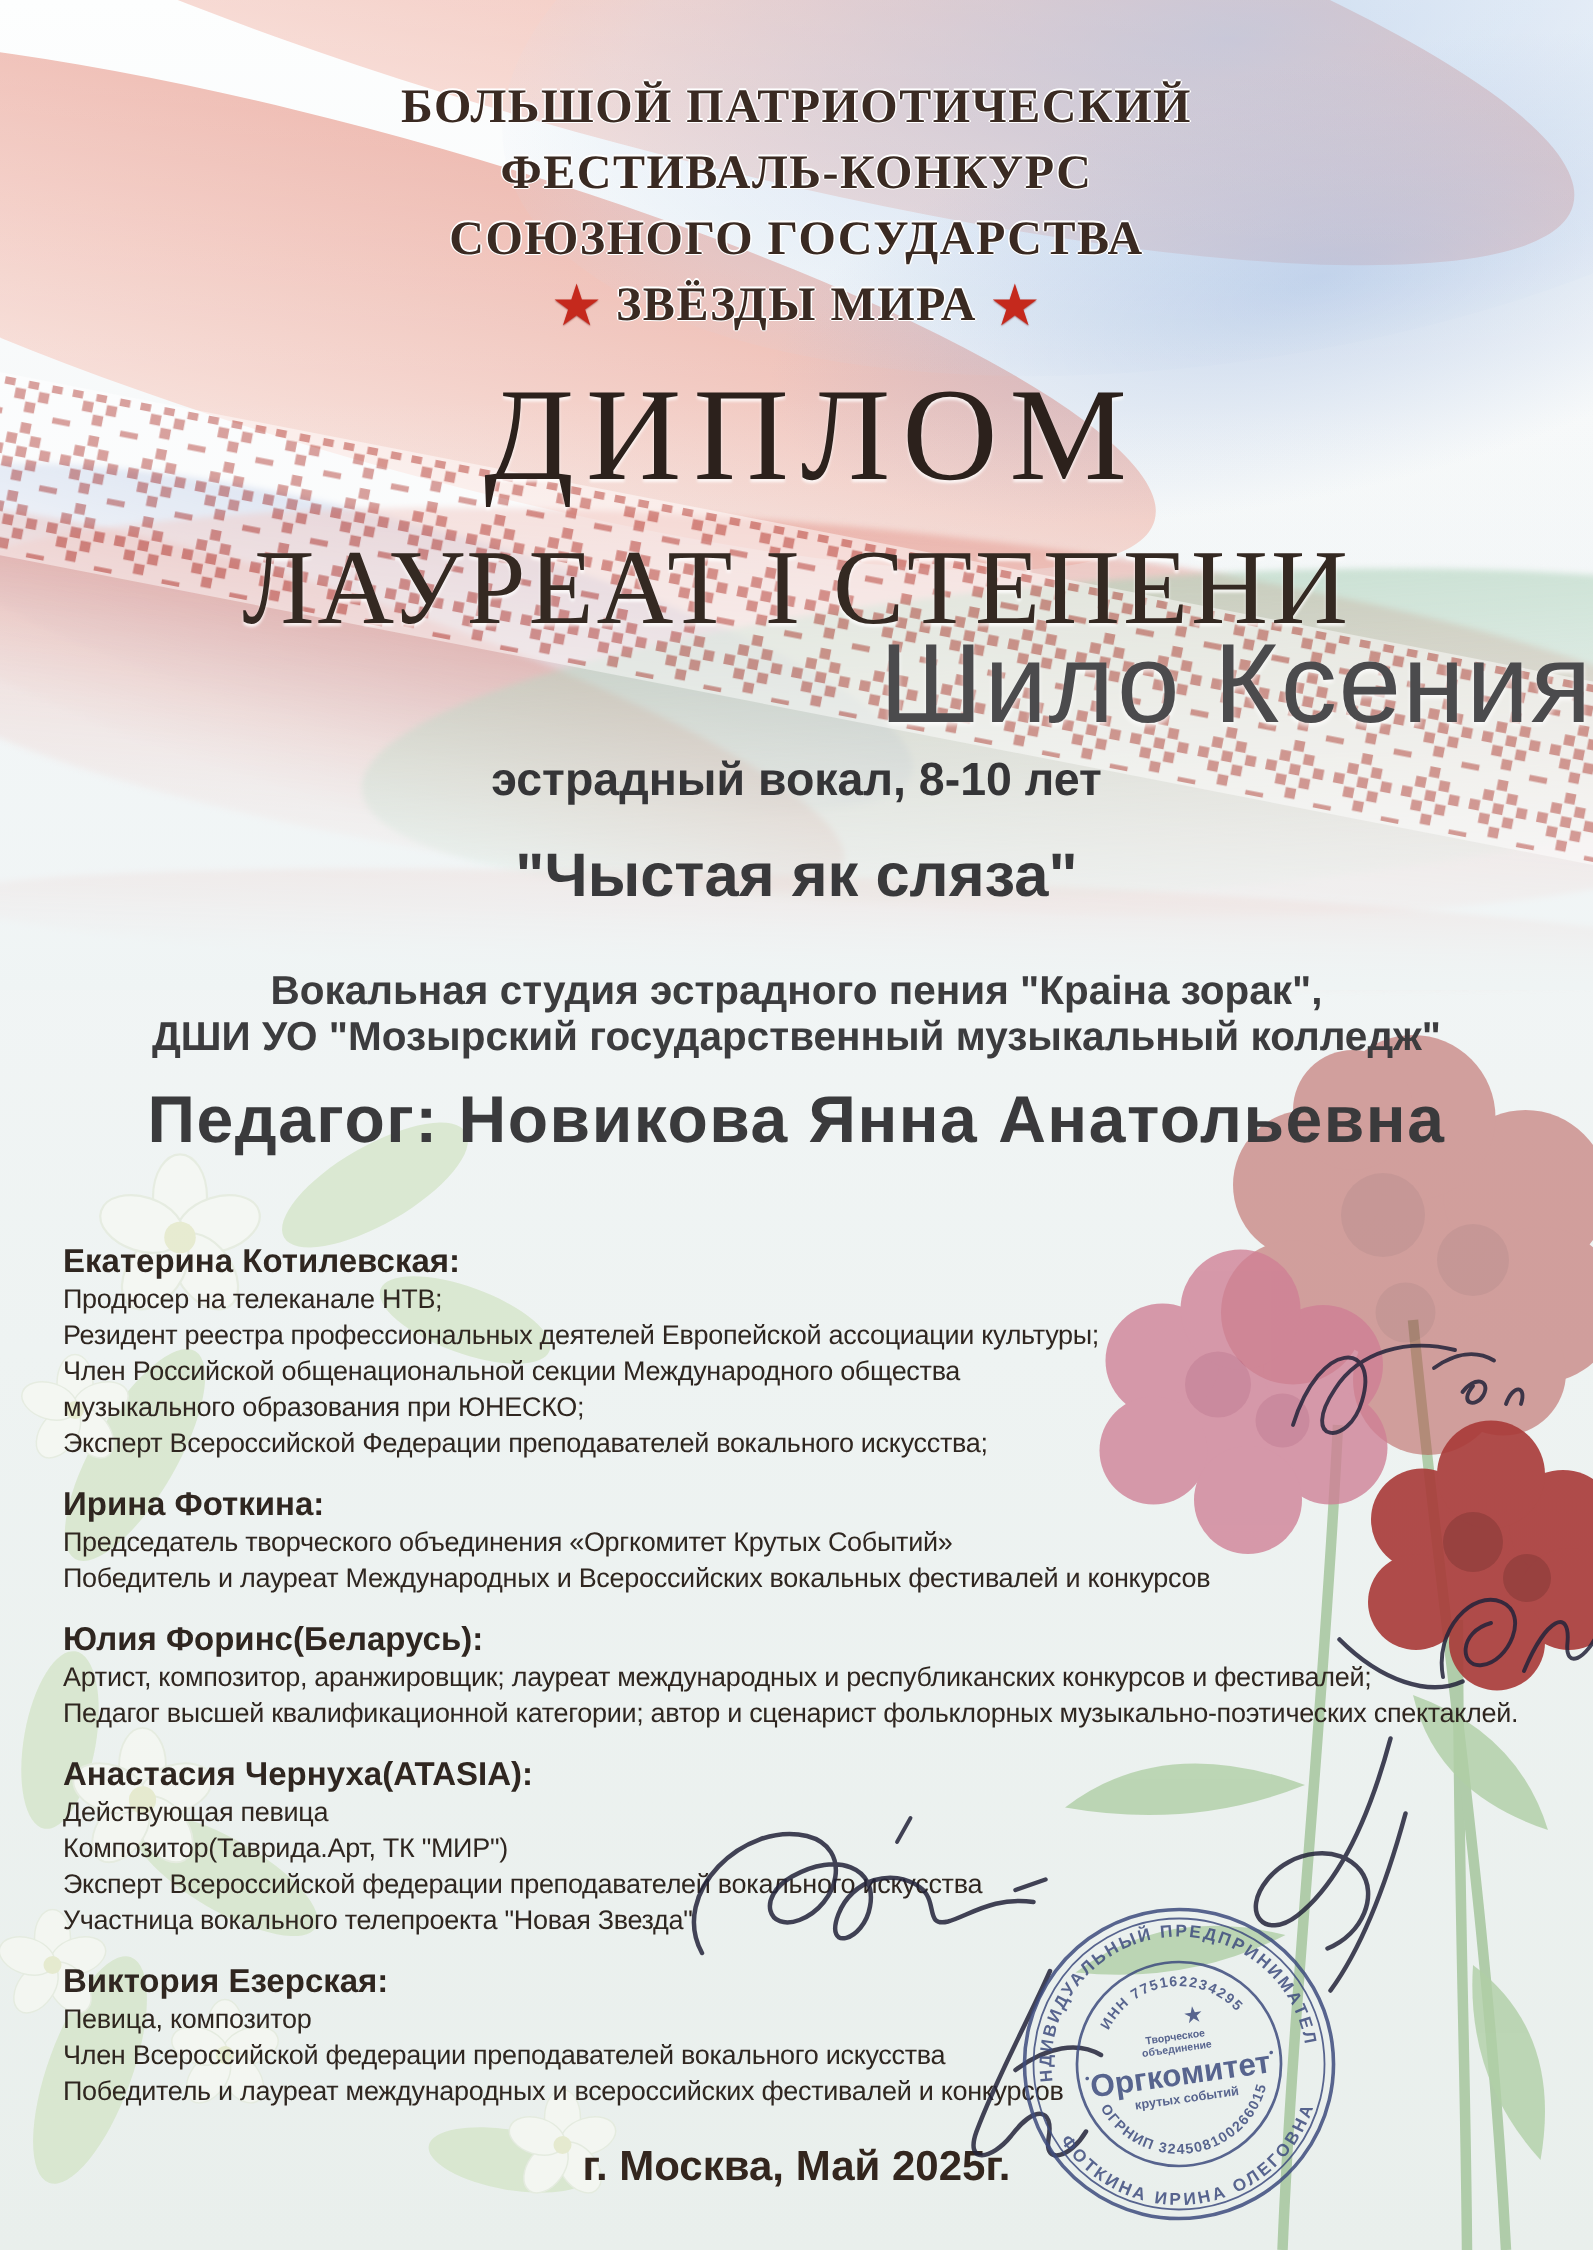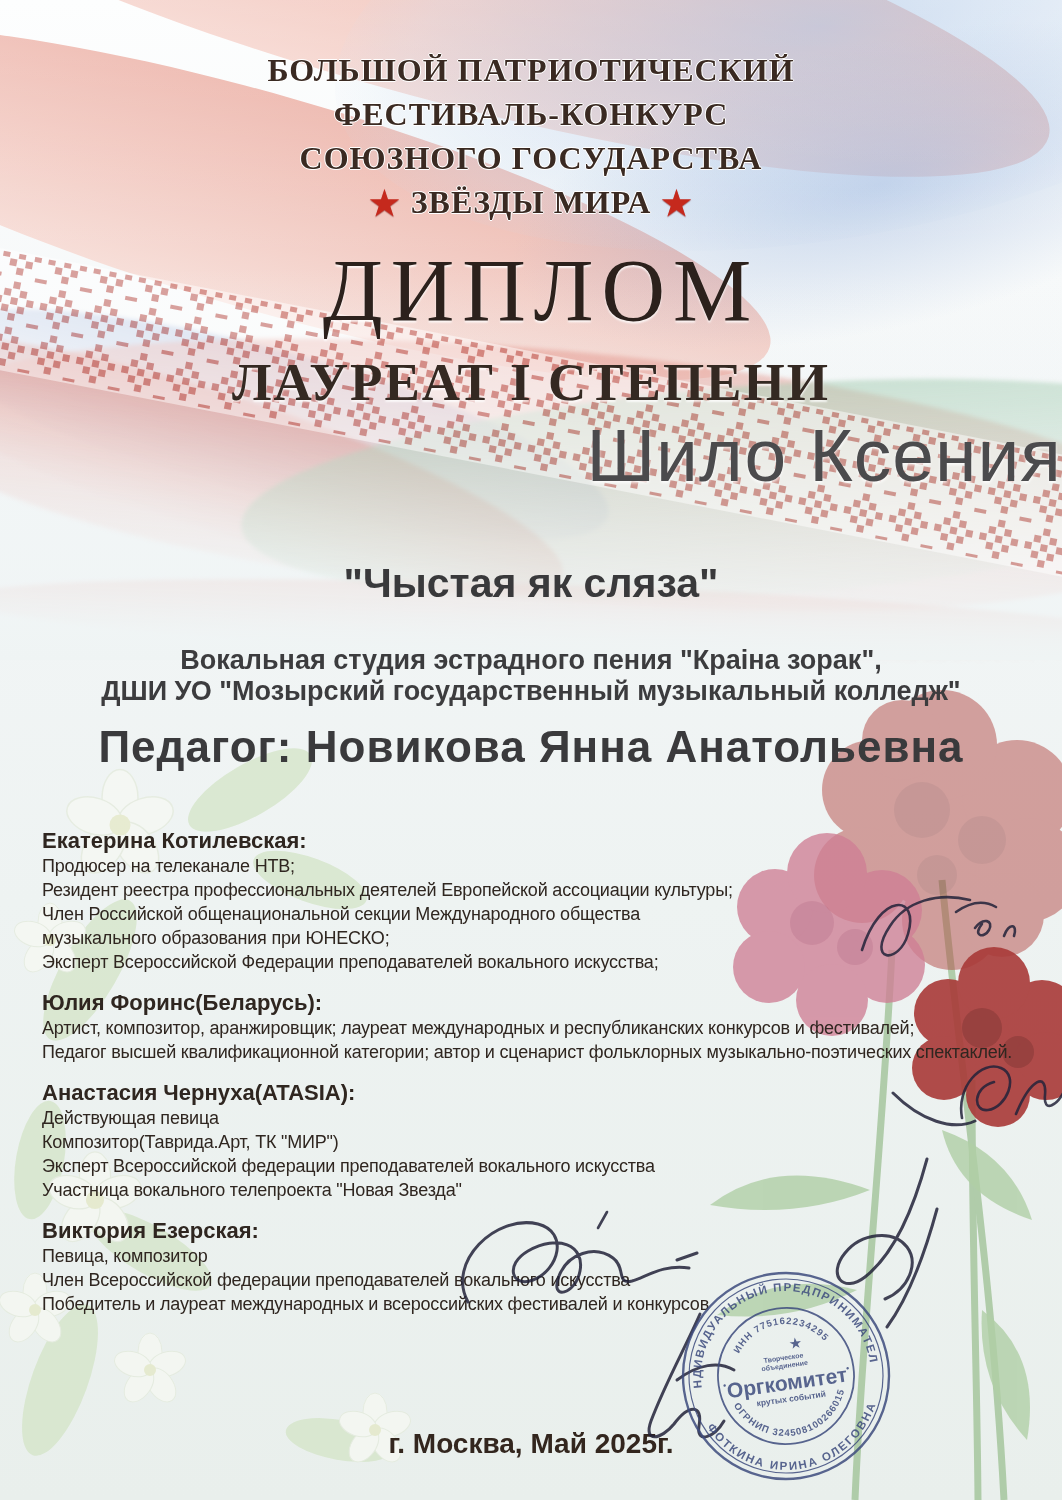--- a/index.html
+++ b/index.html
@@ -32,22 +32,22 @@
   .softTop{left:0;top:0;width:1062px;height:660px;
     background:linear-gradient(180deg,rgba(255,255,255,.15),rgba(255,255,255,0) 40%,rgba(240,245,246,.6) 92%,#eff4f4 100%);}
   
   .center{left:0;width:1062px;text-align:center;}
   .hdr{font-family:"Liberation Serif","DejaVu Serif",serif;font-weight:700;color:#3a2a22;
     font-size:32px;line-height:44px;letter-spacing:1px;
     text-shadow:0 1px 0 #fff,0 -1px 0 #fff,1px 0 0 #fff,-1px 0 0 #fff;}
   .star{color:#c5291d;font-size:34px;vertical-align:-2px;text-shadow:0 1px 1px rgba(120,0,0,.5);padding:0 10px;}
   .title{font-family:"Liberation Serif","DejaVu Serif",serif;font-weight:500;color:#2c211c;
     font-size:88px;letter-spacing:8px;text-shadow:0 2px 2px rgba(255,255,255,.8);padding-left:10px;}
-  .award{font-family:"Liberation Serif","DejaVu Serif",serif;font-weight:700;color:#342922;
-    font-size:53px;letter-spacing:2px;text-shadow:0 2px 2px rgba(255,255,255,.8);}
+  .award{font-family:"Liberation Serif","DejaVu Serif",serif;font-weight:400;color:#342922;
+    font-size:71px;letter-spacing:2px;text-shadow:0 2px 2px rgba(255,255,255,.8);}
   .recipient{font-weight:500;color:#4b4b4d;font-size:75px;letter-spacing:1px;
     text-shadow:0 2px 3px rgba(255,255,255,.8);text-align:right;}
   .category{font-weight:700;color:#353537;font-size:31px;}
   .song{font-weight:700;color:#39393b;font-size:41px;}
   .institution{font-weight:600;color:#3c3c3e;font-size:27px;line-height:31px;}
   .teacher{font-weight:700;color:#3a3a3c;font-size:44px;letter-spacing:1px;}
   .jury{left:42px;top:828px;width:1012px;color:#2f2620;}
   .jury-block{margin-bottom:16px;}
   .jury-name{font-size:22px;font-weight:800;line-height:25px;margin-bottom:1px;}
   .jury-line{font-size:18px;font-weight:400;line-height:24px;white-space:nowrap;letter-spacing:-.2px;}
@@ -243,35 +243,41 @@
     <div>ФЕСТИВАЛЬ-КОНКУРС</div>
     <div>СОЮЗНОГО ГОСУДАРСТВА</div>
     <div>
       <span class="star">★</span><span>ЗВЁЗДЫ МИРА</span><span class="star">★</span>
     </div>
   </div>
 
   <div class="abs center title" style="top:240px">ДИПЛОМ</div>
   <div class="abs center award" style="top:352px">ЛАУРЕАТ I СТЕПЕНИ</div>
   <div class="abs center recipient" style="top:412px">Шило Ксения</div>
+  <div class="abs center category" style="top:502px">эстрадный вокал, 8-10 лет</div>
   <div class="abs center song" style="top:560px">"Чыстая як сляза"</div>
   <div class="abs center institution" style="top:645px">
     <div>Вокальная студия эстрадного пения "Краіна зорак",</div>
     <div>ДШИ УО "Мозырский государственный музыкальный колледж"</div>
   </div>
   <div class="abs center teacher" style="top:722px">Педагог: Новикова Янна Анатольевна</div>
 
   <div class="abs jury">
     <div class="jury-block">
       <div class="jury-name">Екатерина Котилевская:</div>
       <div class="jury-line">Продюсер на телеканале НТВ;</div>
       <div class="jury-line">Резидент реестра профессиональных деятелей Европейской ассоциации культуры;</div>
       <div class="jury-line">Член Российской общенациональной секции Международного общества</div>
       <div class="jury-line">музыкального образования при ЮНЕСКО;</div>
       <div class="jury-line">Эксперт Всероссийской Федерации преподавателей вокального искусства;</div>
+    </div>
+    <div class="jury-block">
+      <div class="jury-name">Ирина Фоткина:</div>
+      <div class="jury-line">Председатель творческого объединения «Оргкомитет Крутых Событий»</div>
+      <div class="jury-line">Победитель и лауреат Международных и Всероссийских вокальных фестивалей и конкурсов</div>
     </div>
     <div class="jury-block">
       <div class="jury-name">Юлия Форинс(Беларусь):</div>
       <div class="jury-line">Артист, композитор, аранжировщик; лауреат международных и республиканских конкурсов и фестивалей;</div>
       <div class="jury-line">Педагог высшей квалификационной категории; автор  и сценарист фольклорных  музыкально-поэтических спектаклей.</div>
     </div>
     <div class="jury-block">
       <div class="jury-name">Анастасия Чернуха(ATASIA):</div>
       <div class="jury-line">Действующая певица</div>
       <div class="jury-line">Композитор(Таврида.Арт, ТК "МИР")</div>

